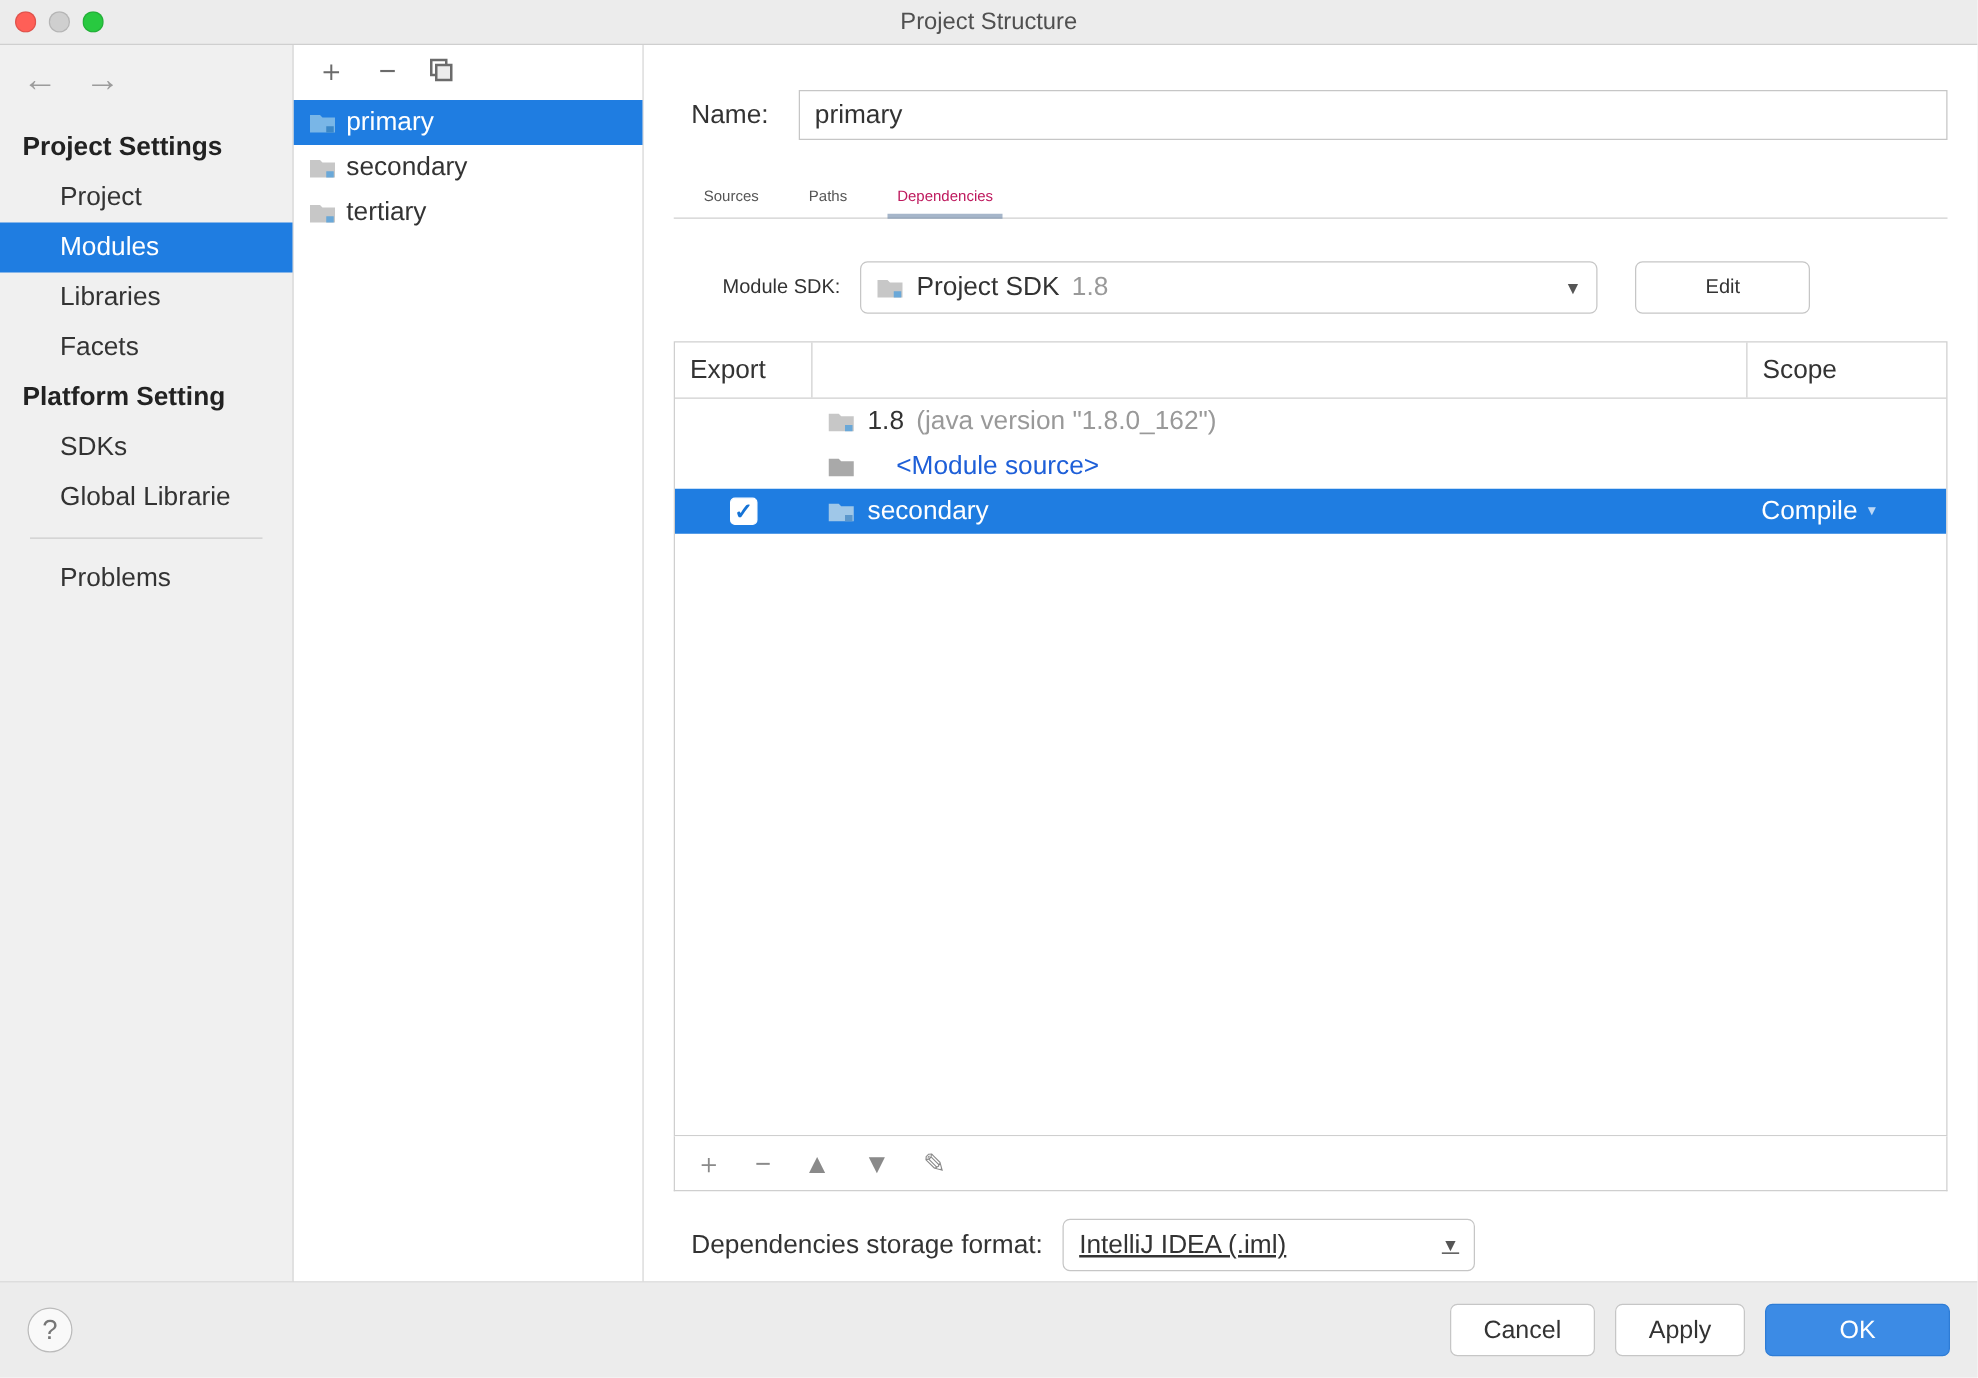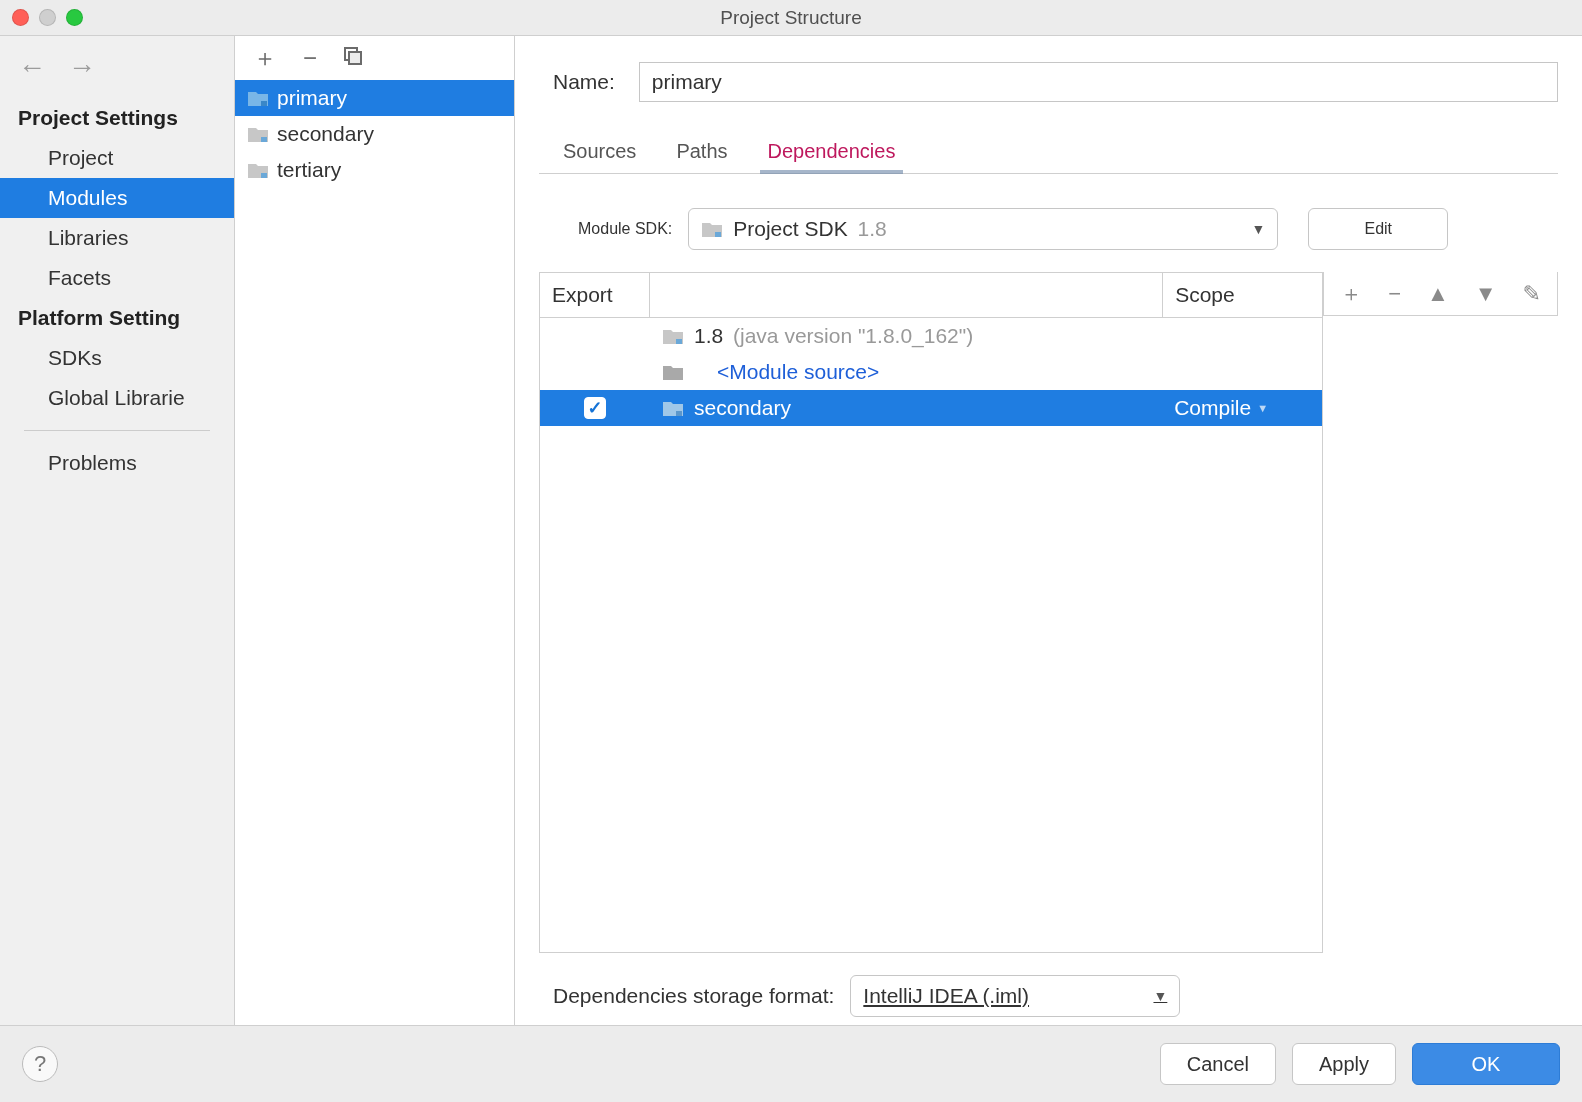--- a/index.html
+++ b/index.html
@@ -110,21 +110,21 @@
       display:inline-block;
       position:relative;
     }
     .mod-icon svg { width:22px; height:18px; display:block; }
     
     .detail-pane {
       flex:1;
       background:#fff;
       display:flex;
       flex-direction:column;
-      padding: 14px 24px 0 24px;
+      padding: 24px 24px 0 24px;
     }
     .name-row {
       display:flex;
       align-items:center;
       gap: 24px;
       margin: 12px 0 30px 14px;
     }
     .name-label { font-size:21px; }
     .name-input {
       flex:1;
@@ -134,21 +134,21 @@
       padding: 0 12px;
       font-size: 21px;
       color:#333;
       background:#fff;
     }
     
     .tabrow {
       display:flex;
       gap: 40px;
       padding: 0 24px;
-      font-size:20px;
+      font-size:12px;
       border-bottom: 1px solid #cfcfcf;
     }
     .tab {
       padding: 8px 0 10px 0;
       cursor:pointer;
       color:#555;
       position:relative;
     }
     .tab.active {
       color:#be185d;
@@ -199,20 +199,21 @@
       align-items:center;
       justify-content:center;
       font-size:16px;
       cursor:pointer;
       margin-left: 14px;
     }
     
     .dep-table-wrap {
       flex:1;
       display:flex;
+      flex-direction:column;
       min-height:0;
     }
     .dep-table {
       border:1px solid #cfcfcf;
       background:#fff;
       display:flex;
       flex-direction:column;
       min-height: 0;
       flex:1;
     }

